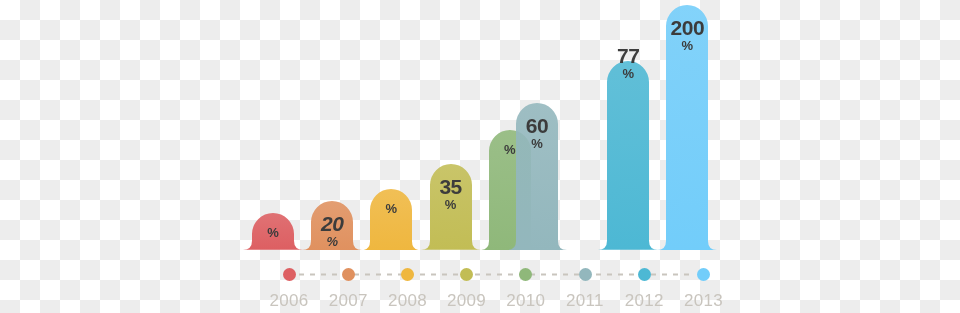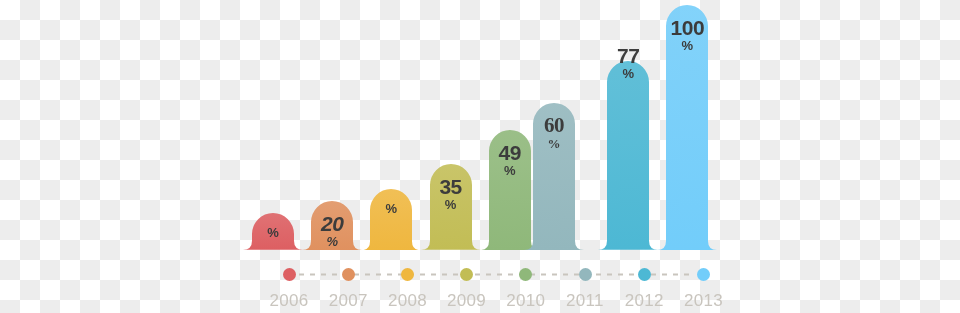--- a/index.html
+++ b/index.html
@@ -156,25 +156,24 @@
         <svg width="60" height="120.05" viewBox="0 0 60 120.05" class="bar-shape">
           <defs>
             <linearGradient id="grad4" x1="0" y1="0" x2="0" y2="1">
               <stop offset="0%" stop-color="#8fb87a" stop-opacity="0.88"></stop>
               <stop offset="100%" stop-color="#8fb87a" stop-opacity="1"></stop>
             </linearGradient>
           </defs>
           <path d="M 9 111.05 L 9 21 A 21 21 0 0 1 51 21 L 51 111.05 Q 51 120.05 60 120.05 L 0 120.05 Q 9 120.05 9 111.05 Z" fill="url(#grad4)"></path>
         </svg>
         <div class="bar-label" style="top: 12px;">
-          <span class="bar-value">49</span>
-          <span class="bar-unit">%</span>
-        </div>
-      </div>
-      <div class="bar-group" style="left: 524px; width: 60px; height: 147px; font-family: Liberation Serif, serif;">
+          <span class="bar-unit">%</span>
+        </div>
+      </div>
+      <div class="bar-group" style="left: 507px; width: 60px; height: 147px;">
         <svg width="60" height="147" viewBox="0 0 60 147" class="bar-shape">
           <defs>
             <linearGradient id="grad5" x1="0" y1="0" x2="0" y2="1">
               <stop offset="0%" stop-color="#93b7bd" stop-opacity="0.88"></stop>
               <stop offset="100%" stop-color="#93b7bd" stop-opacity="1"></stop>
             </linearGradient>
           </defs>
           <path d="M 9 138 L 9 21 A 21 21 0 0 1 51 21 L 51 138 Q 51 147 60 147 L 0 147 Q 9 147 9 138 Z" fill="url(#grad5)"></path>
         </svg>
         <div class="bar-label" style="top: 12px;">
@@ -201,21 +200,21 @@
         <svg width="60" height="245" viewBox="0 0 60 245" class="bar-shape">
           <defs>
             <linearGradient id="grad7" x1="0" y1="0" x2="0" y2="1">
               <stop offset="0%" stop-color="#72cdfa" stop-opacity="0.88"></stop>
               <stop offset="100%" stop-color="#72cdfa" stop-opacity="1"></stop>
             </linearGradient>
           </defs>
           <path d="M 9 236 L 9 21 A 21 21 0 0 1 51 21 L 51 236 Q 51 245 60 245 L 0 245 Q 9 245 9 236 Z" fill="url(#grad7)"></path>
         </svg>
         <div class="bar-label" style="top: 12px;">
-          <span class="bar-value">100</span>
+          <span class="bar-value">200</span>
           <span class="bar-unit">%</span>
         </div>
       </div>
     </div>
 
   <div id="axis-line">
     <svg width="960" height="313">
       <line id="axis-dash" x1="283" y1="274.5" x2="677.4000000000001" y2="274.5" stroke="#c9c5be" stroke-width="2" stroke-dasharray="5 6"></line>
     </svg>
   <div class="axis-dot" style="left: 273px; background: rgb(221, 95, 98);"></div><div class="year-label" style="left: 273px;">2006</div><div class="axis-dot" style="left: 332.2px; background: rgb(224, 145, 95);"></div><div class="year-label" style="left: 332.2px;">2007</div><div class="axis-dot" style="left: 391.4px; background: rgb(239, 183, 63);"></div><div class="year-label" style="left: 391.4px;">2008</div><div class="axis-dot" style="left: 450.6px; background: rgb(194, 189, 85);"></div><div class="year-label" style="left: 450.6px;">2009</div><div class="axis-dot" style="left: 509.8px; background: rgb(143, 184, 122);"></div><div class="year-label" style="left: 509.8px;">2010</div><div class="axis-dot" style="left: 569px; background: rgb(147, 183, 189);"></div><div class="year-label" style="left: 569px;">2011</div><div class="axis-dot" style="left: 628.2px; background: rgb(77, 184, 212);"></div><div class="year-label" style="left: 628.2px;">2012</div><div class="axis-dot" style="left: 687.4px; background: rgb(114, 205, 250);"></div><div class="year-label" style="left: 687.4px;">2013</div></div>

